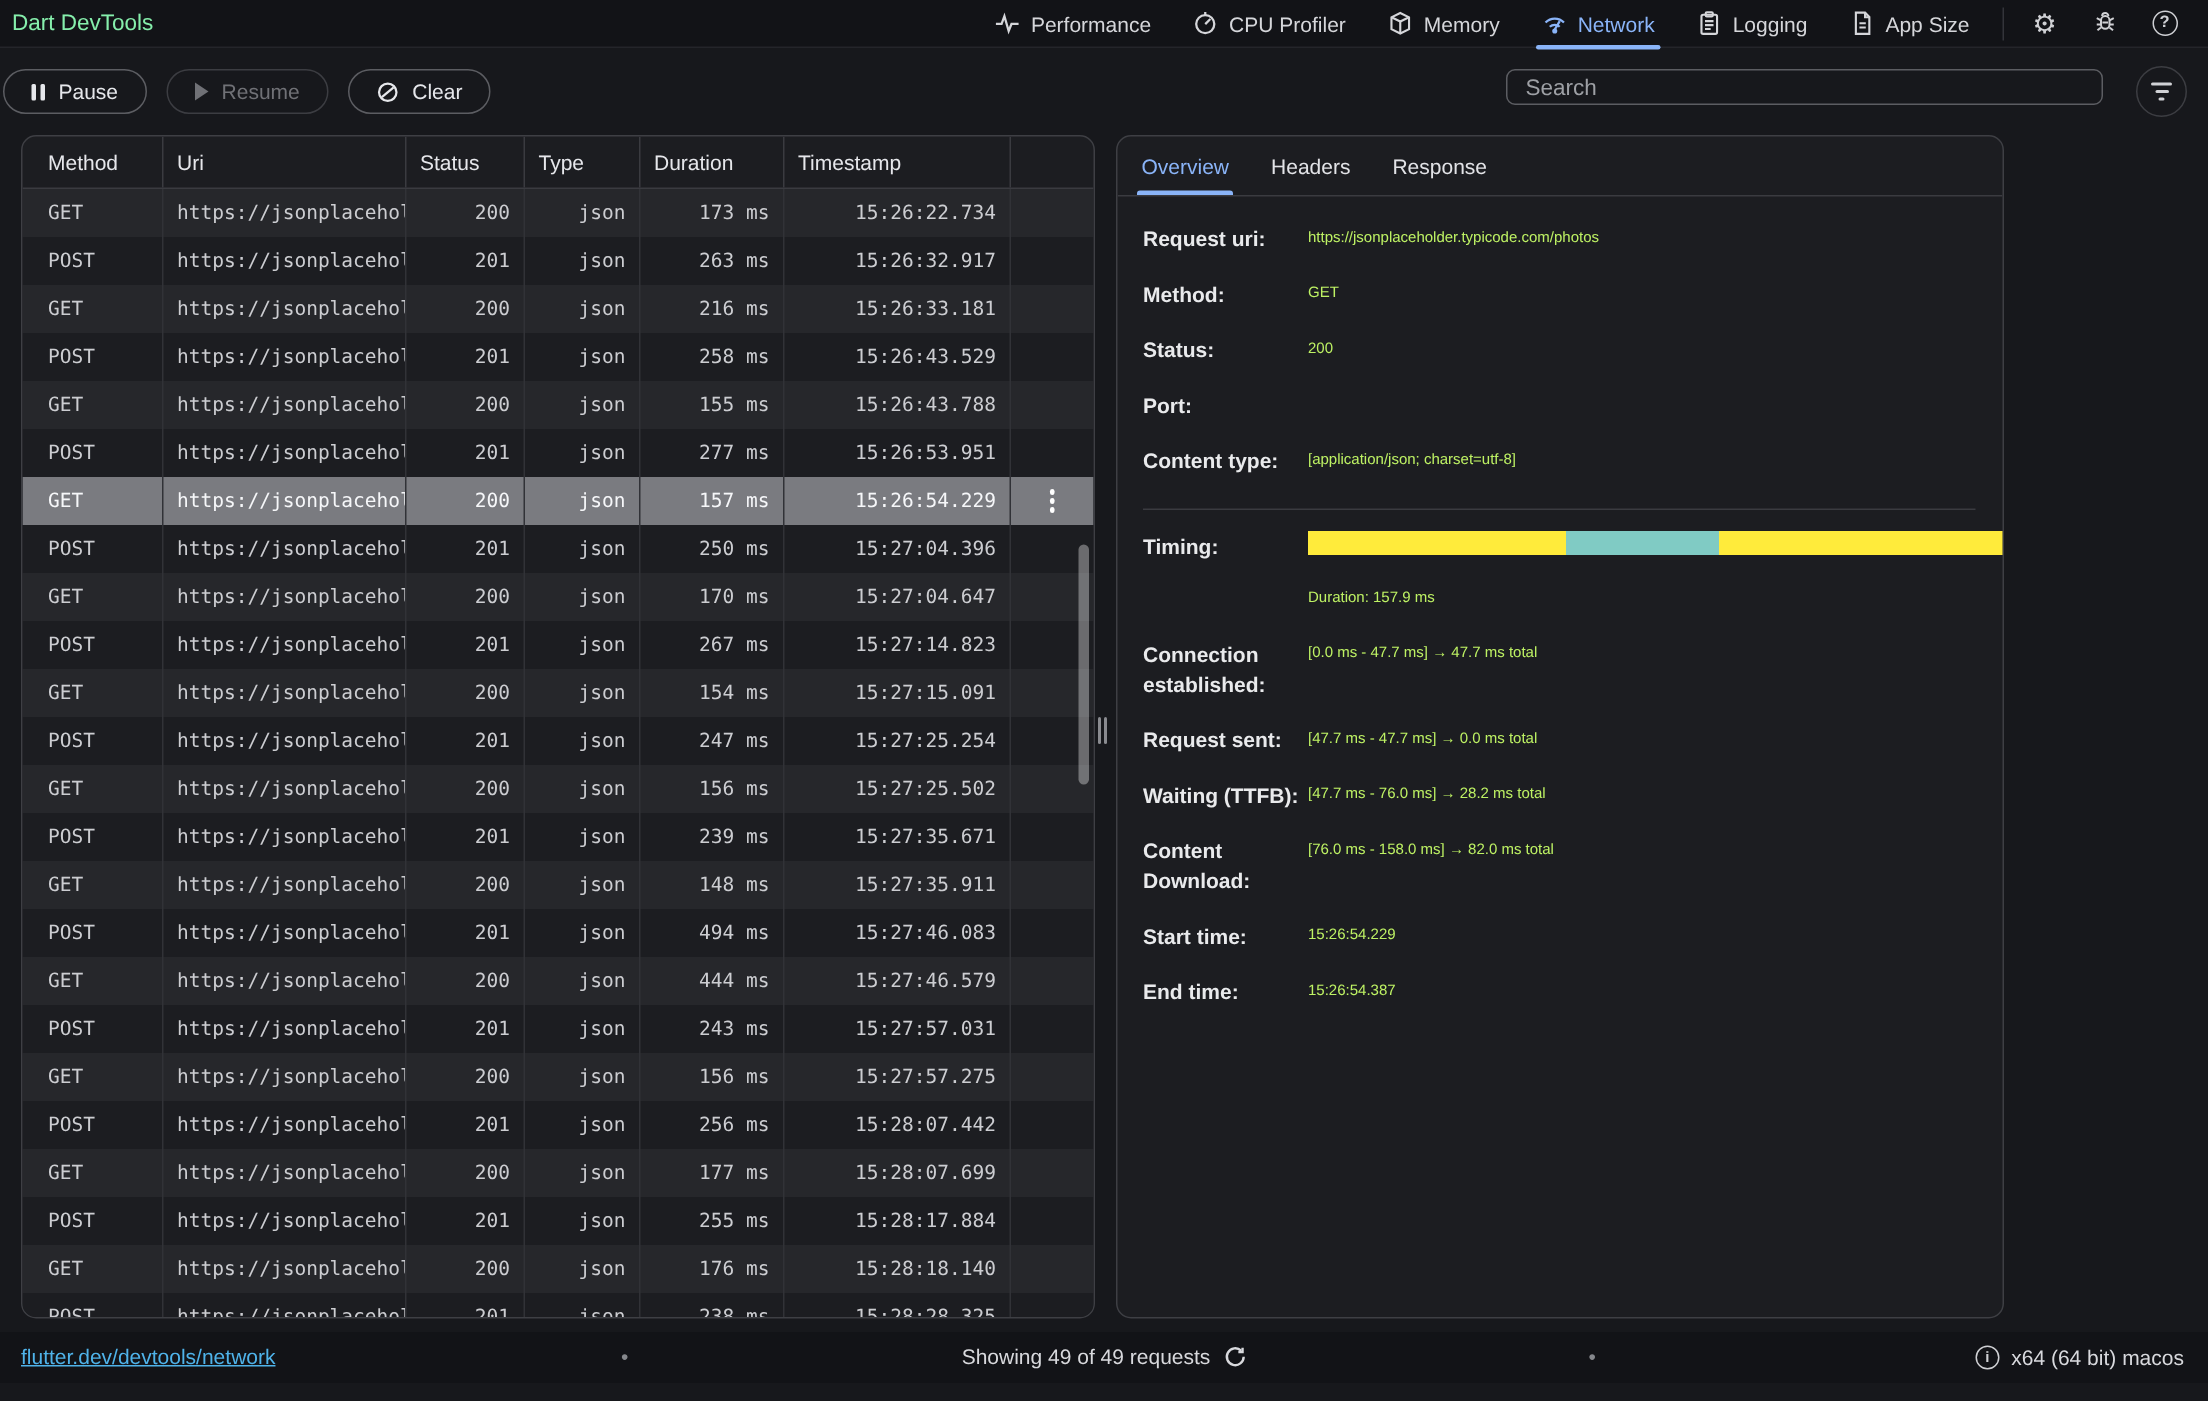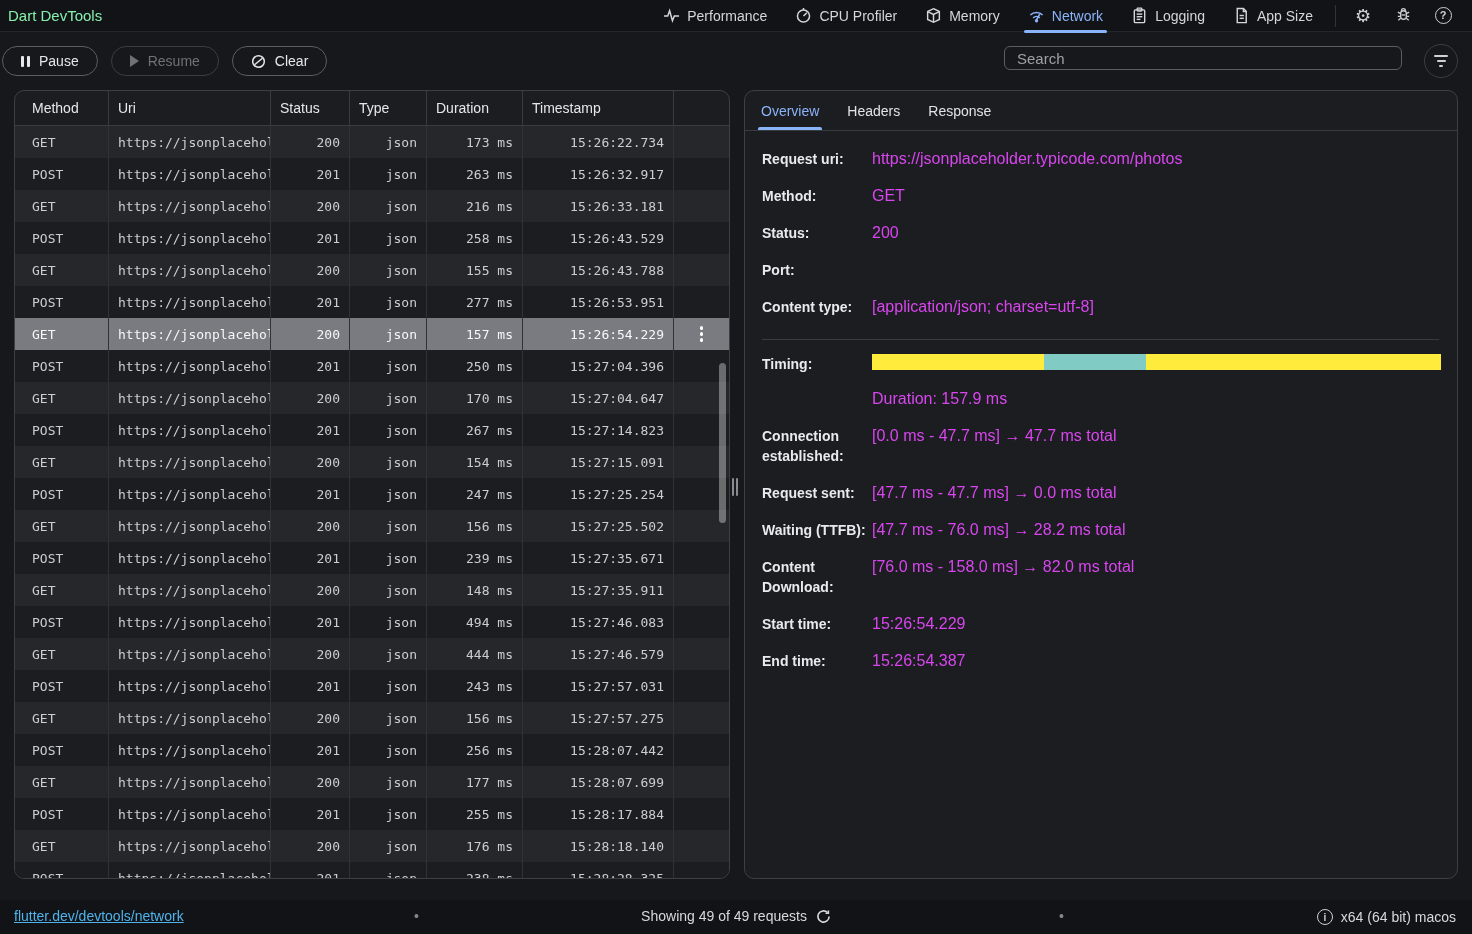--- a/index.html
+++ b/index.html
@@ -99,44 +99,44 @@
   .table-scrollbar{
     position:absolute; right:3px; top:272px; width:7px; height:160px;
     background:rgba(255,255,255,0.35); border-radius:4px;
   }
   
   .splitter{ position:absolute; left:732px; top:478px; width:8px; height:18px;
     display:flex; gap:2px; cursor:col-resize; }
   .splitter i{ width:2px; height:18px; background:#8A8B90; border-radius:1px; }
   
   .right-panel{
-    position:absolute; left:744px; top:90px; width:714px; height:789px;
+    position:absolute; left:744px; top:90px; width:592px; height:789px;
     background:#1C1D21; border:1px solid #3E3F44; border-radius:10px; overflow:hidden;
   }
   .dtabs{ display:flex; height:40px; border-bottom:1px solid #3A3B40; padding-left:2px; }
   .dtab{
     display:flex; align-items:center; padding:0 14px; font-size:14px; color:#E2E3E7;
     position:relative; cursor:pointer;
   }
   .dtab.active{ color:#8AB4F8; }
   .dtab.active::after{
     content:""; position:absolute; left:11px; right:11px; bottom:0; height:3px;
     background:#8AB4F8; border-radius:2px 2px 0 0;
   }
   .dbody{ padding:18px 18px 0 17px; }
   .drow{ display:grid; grid-template-columns:110px 1fr; margin-bottom:17px; }
   .dlabel{ font-size:14px; font-weight:600; color:#E9EAEC; line-height:20px; }
-  .dvalue{ font-size:16px; color:#d946ef; line-height:20px; }
+  .dvalue{ font-size:10px; color:#bef264; line-height:20px; }
   .ddivider{ height:1px; background:#3A3B40; margin:22px 0 14px 0; }
   .timing-bar{ display:flex; height:16px; width:569px; max-width:100%; }
   .tseg{ height:100%; }
   .duration-row{ margin-top:-2px; }
   
   .footer{
-    position:absolute; left:0; bottom:0; width:1472px; height:34px;
+    position:absolute; left:0; bottom:12px; width:1472px; height:34px;
     background:#121317; font-size:14px; color:#D8D9DD;
   }
   .f-link{
     position:absolute; left:14px; top:8px; color:#4FB3EA; text-decoration:underline; cursor:pointer;
   }
   .f-dot{ position:absolute; top:8px; color:#85878C; }
   .f-dot1{ left:414px; } .f-dot2{ left:1059px; }
   .f-center{ position:absolute; left:0; right:0; top:8px; display:flex; justify-content:center; align-items:center; gap:9px; }
   .f-right{ position:absolute; right:16px; top:0; height:34px; display:flex; align-items:center; gap:8px; }
   .info-circle{

